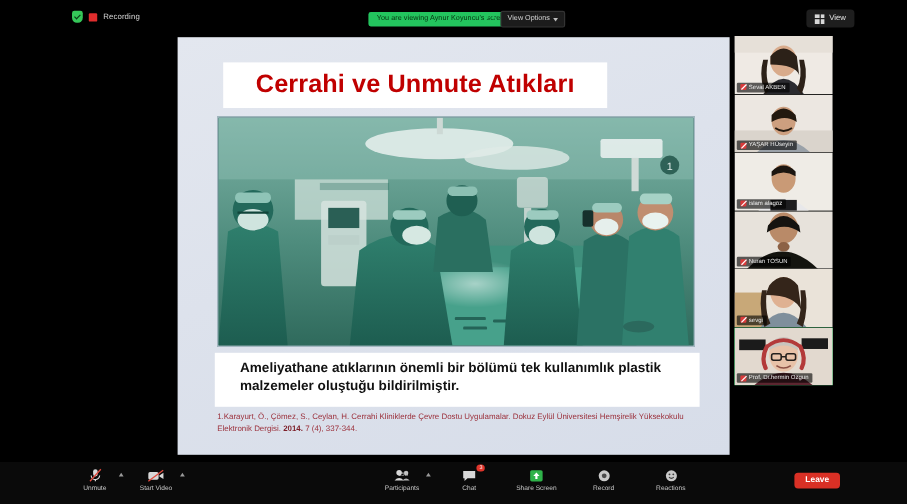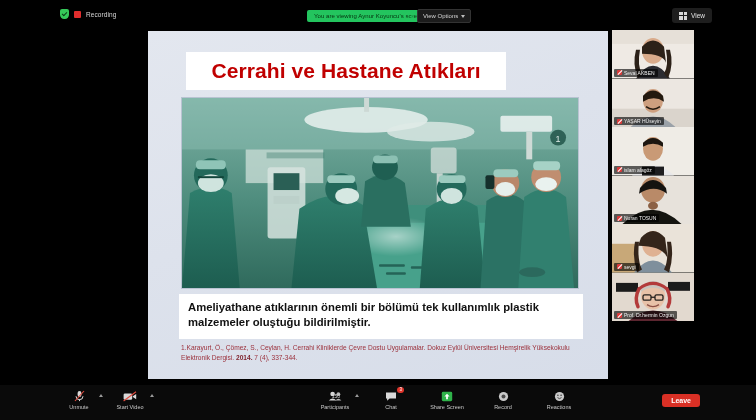--- a/index.html
+++ b/index.html
@@ -38,21 +38,21 @@
 
   .title-box { position:absolute; left:38px; top:21px; width:320px; height:38px; background:#fff;
      display:flex; align-items:center; justify-content:center; }
   .title-box h1 { font-size:21px; font-weight:bold; color:#c00000; letter-spacing:.1px; white-space:nowrap; }
 
   .photo { position:absolute; left:33px; top:66px; width:398px; height:192px; overflow:hidden;
      background:#2f6f62; border:1px solid #b9c3d2; }
   .photo svg { display:block; width:100%; height:100%; }
 
   .body-box { position:absolute; left:31px; top:263px; width:404px; height:45px; background:#fff;
-     padding:6px 9px 0 9px; }
+     padding:6px 9px 0 21px; }
   .body-box p { font-size:11.3px; font-weight:bold; color:#111; line-height:1.35; }
 
   .cite { position:absolute; left:33px; top:312px; width:400px; }
   .cite p { font-size:6.6px; color:#9b2f3a; line-height:1.5; }
   .cite b { color:#7d1f29; }
 
   
   .strip { position:absolute; left:612px; top:30px; width:82px; height:292px; }
   .tile { position:relative; width:82px; height:48.5px; overflow:hidden; background:#10110f; }
   .tile svg { position:absolute; inset:0; width:100%; height:100%; }
@@ -109,21 +109,21 @@
         <i></i>
       </span>
     <span>View</span>
   </div>
 </div>
 
 <div class="stage">
   <div class="slide">
 
     <div class="title-box">
-      <h1>Cerrahi ve Hastane Atıkları</h1>
+      <h1>Cerrahi ve Unmute Atıkları</h1>
     </div>
 
     <div class="photo">
       <svg viewBox="0 0 398 192" preserveAspectRatio="none">
         <defs>
           <linearGradient id="room" x1="0" y1="0" x2="0" y2="1">
             <stop offset="0%" stop-color="#7fb3a6"></stop>
               <stop offset="55%" stop-color="#4e8c7d"></stop>
               <stop offset="100%" stop-color="#2f6a5c"></stop>
           </linearGradient>

